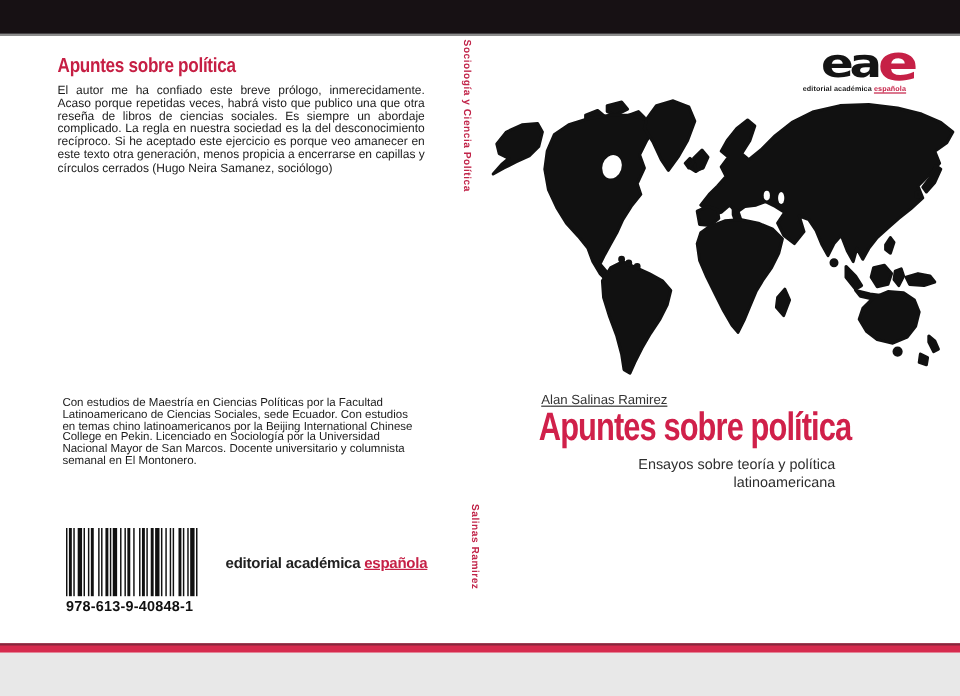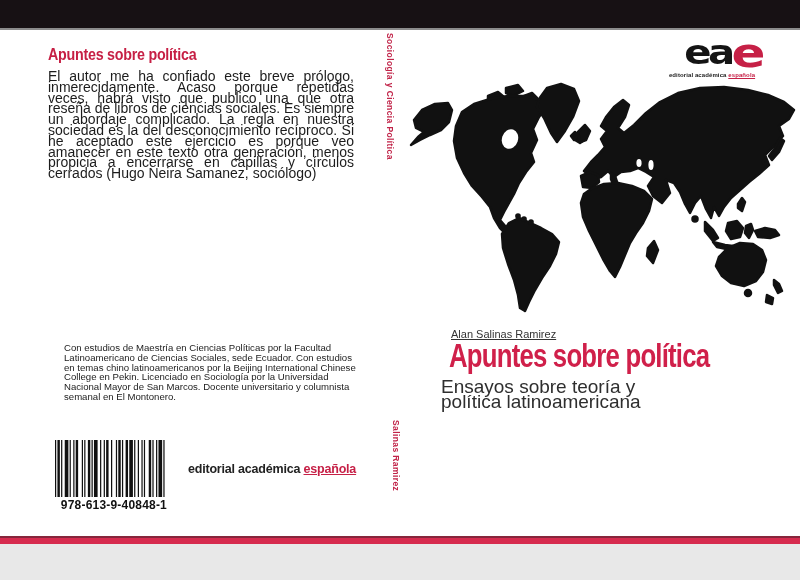--- a/index.html
+++ b/index.html
@@ -11,29 +11,29 @@
   .bottom-band{position:absolute;left:0;top:536px;width:800px;height:44px;background:#d62b4e;border-top:2px solid rgba(70,35,45,.55);}
 
   
   .back-title{
     position:absolute;left:48px;top:45px;margin:0;
     font-size:17px;font-weight:bold;color:#c61f44;letter-spacing:-.3px;
     transform:scaleX(.84);transform-origin:left top;white-space:nowrap;
   }
   .blurb{
     position:absolute;left:48px;top:71px;width:306px;margin:0;
-    font-size:14px;line-height:10.8px;color:#1c1c1c;text-align:justify;
+    font-size:10px;line-height:10.8px;color:#1c1c1c;text-align:justify;
   }
   .bio{
-    position:absolute;left:52px;top:331px;width:294px;margin:12px;
+    position:absolute;left:52px;top:331px;width:294px;margin:0;
     font-size:9.6px;line-height:9.8px;color:#1c1c1c;
   }
   .barcode{position:absolute;left:55px;top:440px;width:112px;height:75px;}
   .barcode svg{display:block;}
-  .isbn{width:112px;text-align:right;font-size:12px;font-weight:bold;color:#111;margin-top:1px;letter-spacing:.2px;white-space:nowrap;}
+  .isbn{width:112px;text-align:left;font-size:12px;font-weight:bold;color:#111;margin-top:1px;letter-spacing:.2px;white-space:nowrap;}
   .pub-line{
     position:absolute;left:188px;top:462px;font-size:12.5px;font-weight:700;color:#222;
     letter-spacing:-.2px;white-space:nowrap;
   }
   .red{color:#c62046;text-decoration:underline;}
 
   
   .vtext{
     position:absolute;writing-mode:vertical-rl;
     font-size:8.5px;font-weight:bold;color:#c12449;letter-spacing:.4px;white-space:nowrap;
@@ -52,22 +52,22 @@
   .logo-letters .logo-e3{font-size:41px;color:#c62046;position:relative;top:3px;}
   .logo-caption{margin-top:1px;font-size:6px;font-weight:bold;color:#1a1a1a;letter-spacing:.1px;white-space:nowrap;}
   .worldmap{position:absolute;left:408px;top:76px;}
   .front-author{position:absolute;left:451px;top:328px;font-size:11px;color:#333;text-decoration:underline;}
   .front-title{
     position:absolute;left:449px;top:339px;margin:0;line-height:1;
     font-size:33px;font-weight:bold;color:#d0204a;letter-spacing:-1px;
     transform:scaleX(.78);transform-origin:left top;white-space:nowrap;
   }
   .front-subtitle{
-    position:absolute;left:441px;top:380px;width:245px;
-    font-size:19px;line-height:14.5px;color:#2e2e2e;
+    position:absolute;left:451px;top:380px;width:245px;
+    font-size:12px;line-height:14.5px;color:#2e2e2e;text-align:right;
   }
 </style>
 </head>
 <body>
 
 <div class="cover">
 
   <div class="topbar"></div>
 
   <section>

